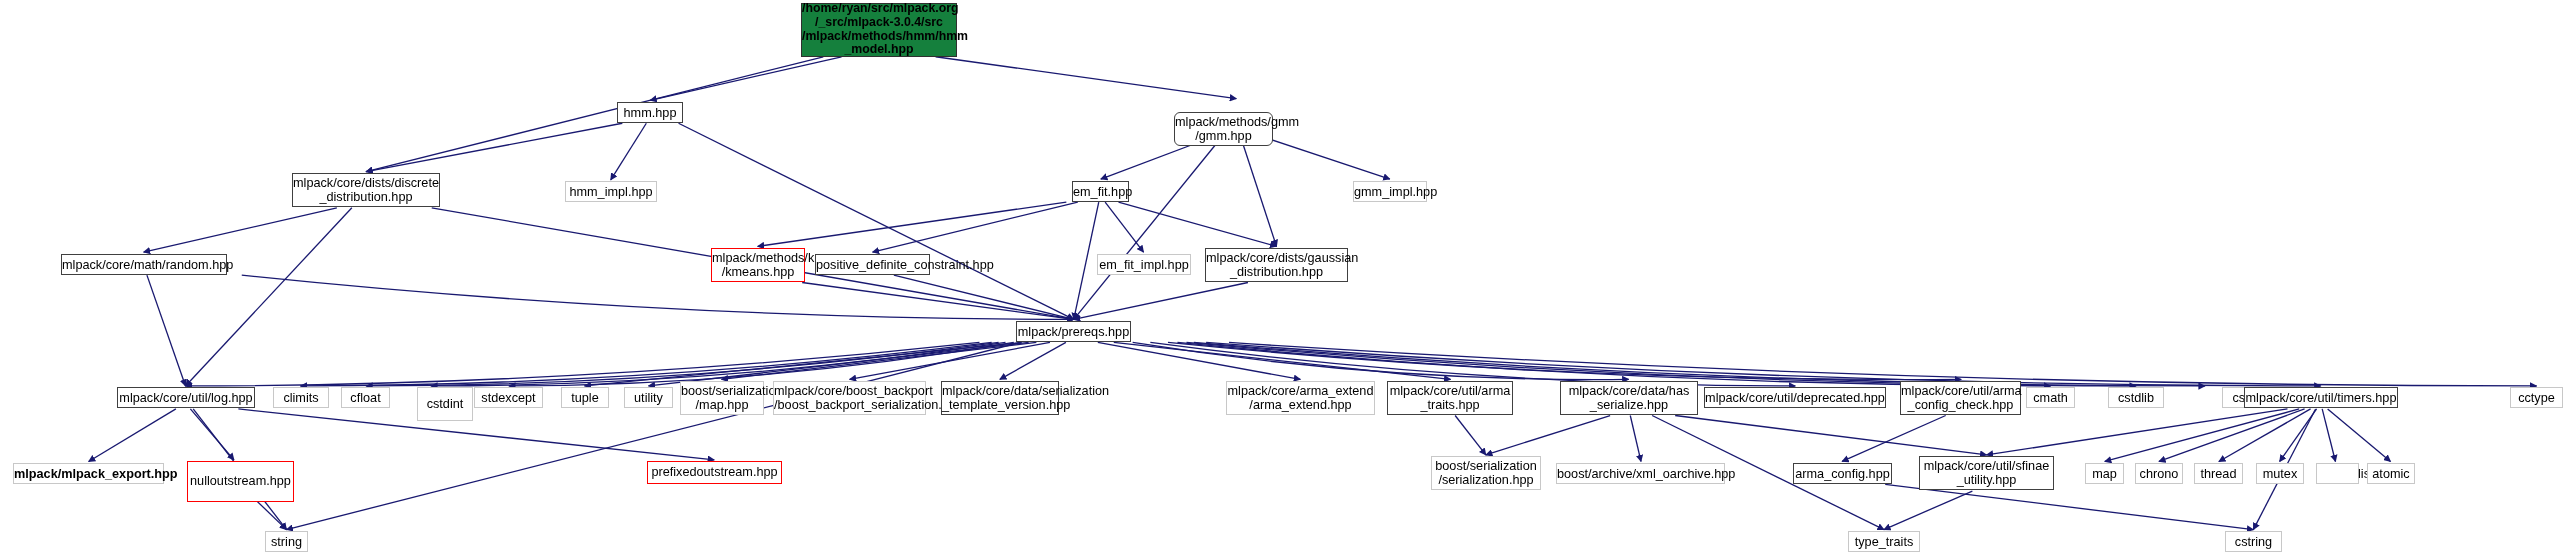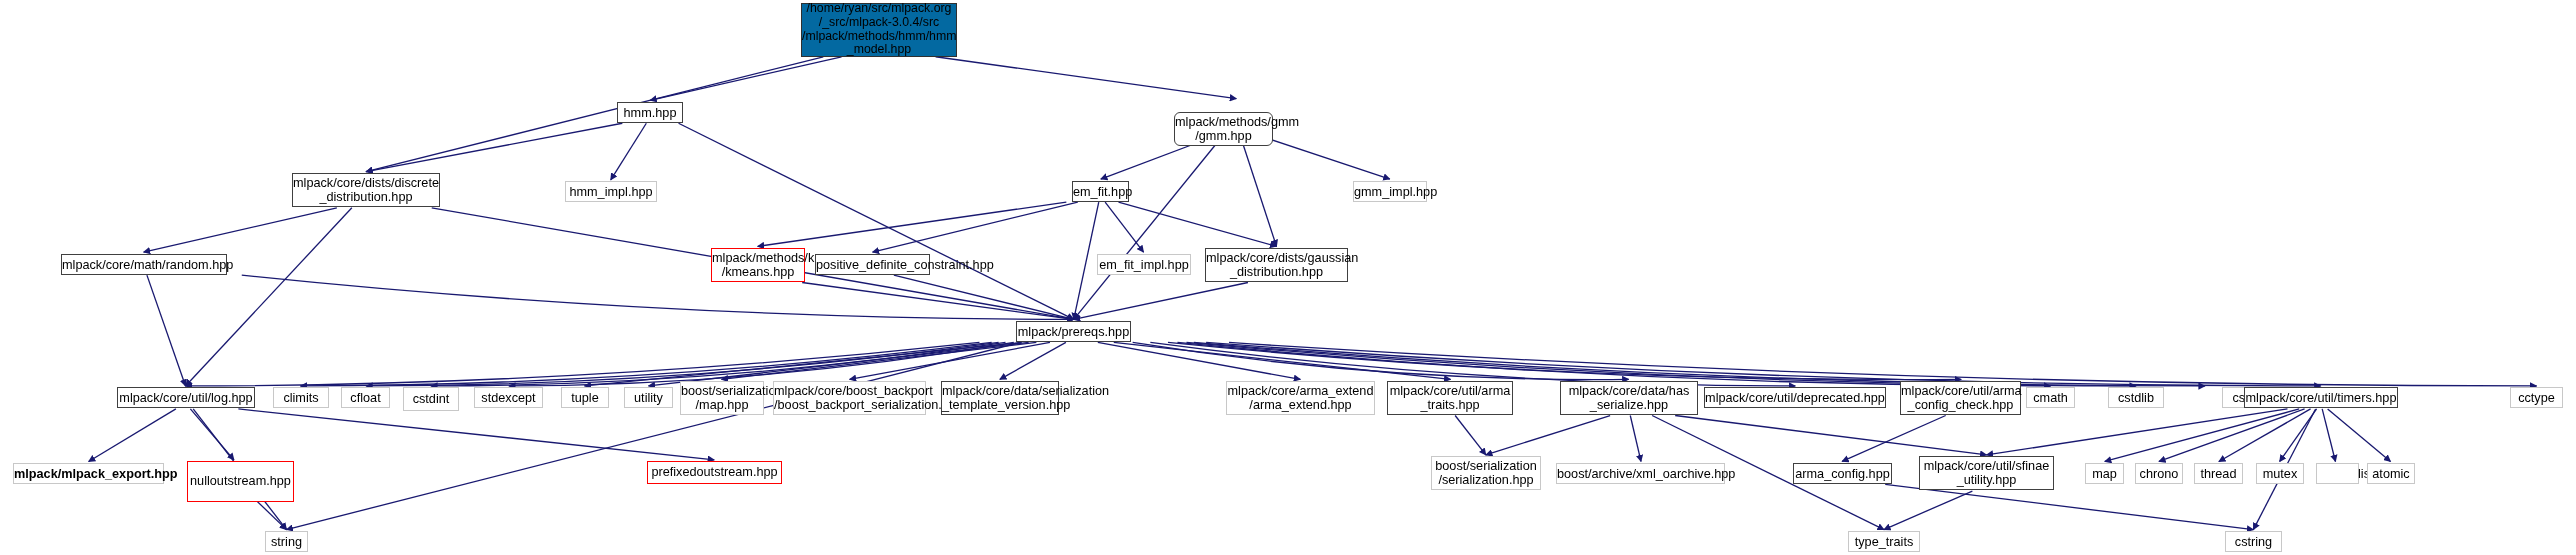--- a/index.html
+++ b/index.html
@@ -22,21 +22,21 @@
     color:#000000;
     font-size:12.7px;
     line-height:1.12;
     background:#ffffff;
     border:0.8px solid #c8c8c8;
     white-space:pre-line;
     z-index:5;
   }
   .node.solid{border:1.3px solid #404040;}
   .node.red{border:1.3px solid #ff0000;}
-  .node.root{background:#0369a1;border:1.3px solid #303030;}
+  .node.root{background:#15803d;border:1.3px solid #303030;font-weight:bold;}
   .node span{display:block;width:100%;}
 </style>
 </head>
 <body>
 
 <div id="canvas">
   <svg id="edges" viewBox="0 0 3138 677">
     <defs>
       <marker id="ah" markerWidth="9" markerHeight="9" refX="8" refY="4.5" orient="auto" markerUnits="userSpaceOnUse">
         <path d="M0,0 L9,4.5 L0,9 z" fill="#191970"></path>
@@ -127,21 +127,21 @@
       <div class="node red" style="left: 711px; top: 248px; width: 94px; height: 34px;"><span>mlpack/methods/kmeans
 /kmeans.hpp</span></div>
       <div class="node solid" style="left: 815px; top: 254px; width: 115px; height: 21.3px;"><span>positive_definite_constraint.hpp</span></div>
       <div class="node plain" style="left: 1097px; top: 254px; width: 94px; height: 21.3px;"><span>em_fit_impl.hpp</span></div>
       <div class="node solid" style="left: 1205px; top: 248px; width: 143px; height: 34px;"><span>mlpack/core/dists/gaussian
 _distribution.hpp</span></div>
       <div class="node solid" style="left: 1016px; top: 321px; width: 115px; height: 21.3px;"><span>mlpack/prereqs.hpp</span></div>
       <div class="node solid" style="left: 117px; top: 387px; width: 138px; height: 21.3px;"><span>mlpack/core/util/log.hpp</span></div>
       <div class="node plain" style="left: 273px; top: 387px; width: 56px; height: 21.3px;"><span>climits</span></div>
       <div class="node plain" style="left: 341px; top: 387px; width: 49px; height: 21.3px;"><span>cfloat</span></div>
-      <div class="node plain" style="left: 403px; top: 387px; width: 56px; height: 24px;"><span>cstdint</span></div>
+      <div class="node plain" style="left: 417px; top: 387px; width: 56px; height: 34px;"><span>cstdint</span></div>
       <div class="node plain" style="left: 474px; top: 387px; width: 69px; height: 21.3px;"><span>stdexcept</span></div>
       <div class="node plain" style="left: 561px; top: 387px; width: 48px; height: 21.3px;"><span>tuple</span></div>
       <div class="node plain" style="left: 624px; top: 387px; width: 49px; height: 21.3px;"><span>utility</span></div>
       <div class="node plain" style="left: 680px; top: 381px; width: 84px; height: 34px;"><span>boost/serialization
 /map.hpp</span></div>
       <div class="node plain" style="left: 773px; top: 381px; width: 153px; height: 34px;"><span>mlpack/core/boost_backport
 /boost_backport_serialization.hpp</span></div>
       <div class="node solid" style="left: 941px; top: 381px; width: 118px; height: 34px;"><span>mlpack/core/data/serialization
 _template_version.hpp</span></div>
       <div class="node plain" style="left: 1226px; top: 381px; width: 149px; height: 34px;"><span>mlpack/core/arma_extend

